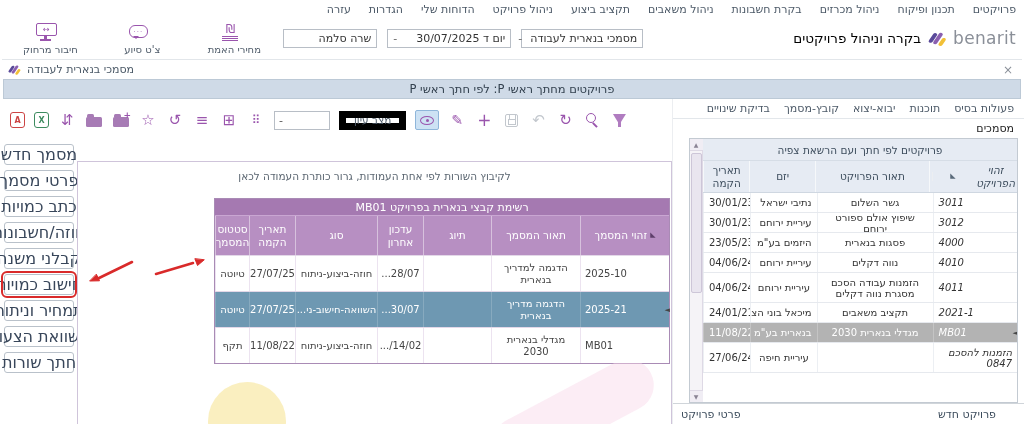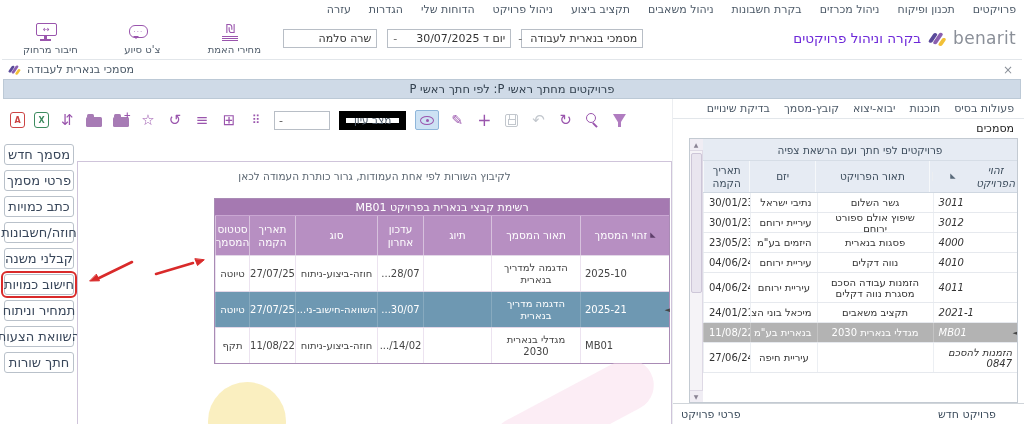--- a/index.html
+++ b/index.html
@@ -15,21 +15,21 @@
   
   .hdr { display:flex; align-items:center; height:42px; padding:0 8px; }
   .brand { display:flex; align-items:center; gap:6px; }
   .brand .bname { font-size:17px; color:#8a8f98; letter-spacing:.3px; direction:ltr; }
   .blogo { display:flex; align-items:flex-end; gap:1px; transform:rotate(18deg); margin:0 2px; }
   .blogo i { display:block; width:4px; border-radius:2px; transform:skewX(-16deg); }
   .blogo i:nth-child(1){ height:9px;  background:#f2c037; }
   .blogo i:nth-child(2){ height:13px; background:#8a5fb0; }
   .blogo i:nth-child(3){ height:11px; background:#5a4a9a; }
   .blogo.small { transform:rotate(18deg) scale(.7); margin:0; }
-  .apptitle { font-size:13.5px; color:#6d28d9; margin-right:2px; }
+  .apptitle { font-size:13.5px; color:#000000; margin-right:2px; }
 
   .combos { display:flex; align-items:center; gap:10px; margin-right:150px; }
   .combo { display:flex; align-items:center; justify-content:space-between; height:19px;
            border:1px solid #b8bec6; background:#fff; font-size:11px; color:#333; padding:0 5px; }
   .combo .val { white-space:nowrap; }
   .combo .car { color:#666; margin-right:8px; }
   .w-ctx { width:122px; } .w-date { width:124px; } .w-user { width:94px; }
 
   .quick { display:flex; align-items:flex-start; gap:30px; margin-right:22px; }
   .qa { display:flex; flex-direction:column; align-items:center; gap:2px; width:62px; }
@@ -129,21 +129,21 @@
   .ic-funnel::before { content:""; position:absolute; top:1px; left:0; width:13px; height:8px; background:#b07cc0;
                        clip-path:polygon(0 0,100% 0,62% 100%,38% 100%); }
   .ic-funnel::after { content:""; position:absolute; top:8px; left:5.5px; width:2.5px; height:6px; background:#b07cc0; }
 
   .split { flex:1; display:flex; overflow:hidden; }
   .canvas { flex:1; position:relative; background:#fff; border:1px solid #cfc4da; border-left:1px solid #cfc4da;
             border-bottom:none; overflow:hidden;margin-top:27px; }
   .hint { margin-top:8px; text-align:center; font-size:10.5px; color:#5a6570; }
 
   .sidebar { width:77px; padding:10px 3px 0 4px; display:flex; flex-direction:column; gap:5px; }
-  .sbtn { height:21px; border:1px solid #b9c1ca; border-radius:3px; background:#fff; font-size:13px;
+  .sbtn { height:21px; border:1px solid #b9c1ca; border-radius:3px; background:#fff; font-size:16px;
           color:#38465a; display:flex; align-items:center; justify-content:center; white-space:nowrap; cursor:default;}
   .sbtn.red-ann { outline:2px solid #d92a2a; outline-offset:1px; }
 
   
   .ftable { width:456px; margin:16px 1px 0 auto; border:1px solid #a98bb5; }
   .ft-title { height:16px; background:#a579b1; color:#fff; font-size:11px; display:flex;
               align-items:center; justify-content:center; }
   .ft-head { display:flex; height:40px; background:#b78fc2; border-top:1px solid #c9a6d2; }
   .ft-head .hc { display:flex; align-items:center; justify-content:center; gap:3px; text-align:center;
                  color:#fff; font-size:10.5px; line-height:1.15; border-left:1px solid rgba(255,255,255,.45); padding:0 2px;}

